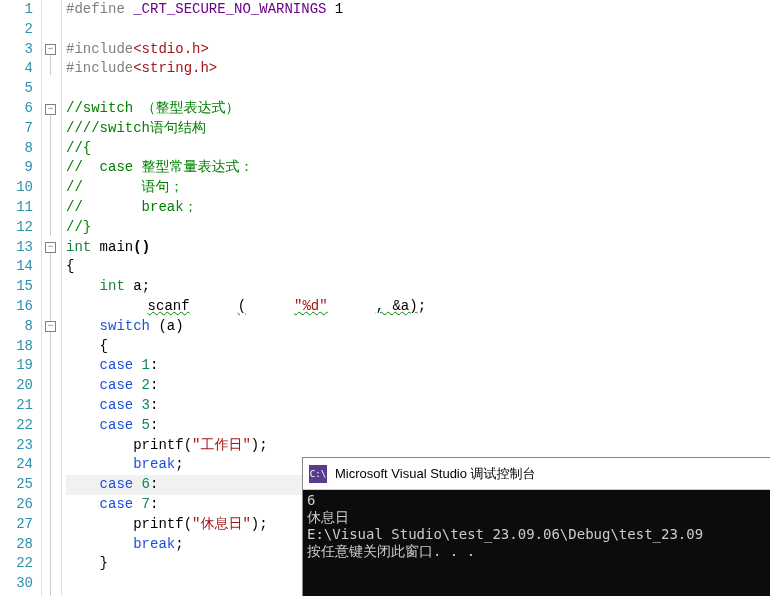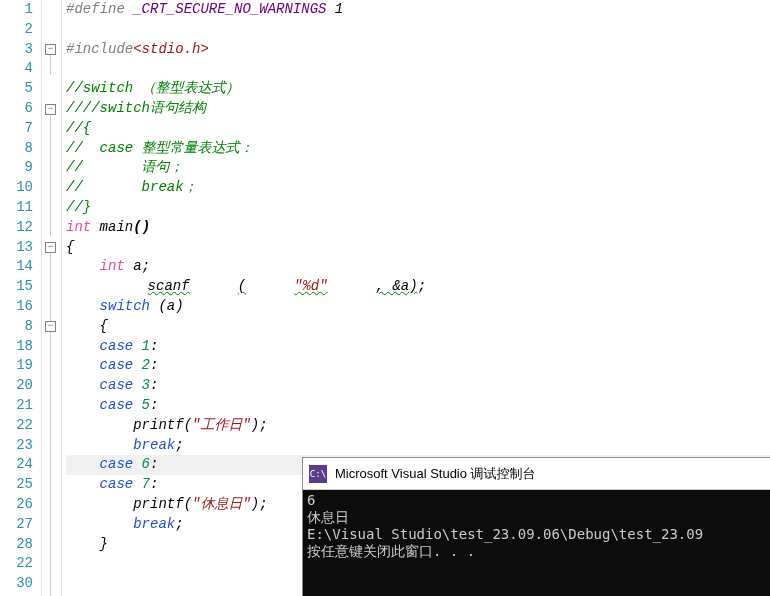--- a/index.html
+++ b/index.html
@@ -45,31 +45,30 @@
 }
 .fold-line {
   position: absolute;
   left: 8px;
   width: 1px;
   background: #ccc;
 }
 .code {
   flex: 1;
   padding-left: 4px;
-  font-style: italic;
 }
 .line { height: 19.8px; line-height: 19.8px; white-space: pre; }
 .line.hl { background: #f1f1f1; }
 .kw { color: #1d4ed8; }
 .pp { color: #808080; }
 .macro { color: #6f008a; }
 .str { color: #a31515; }
 .incpath { color: #a31515; }
 .cmt { color: #008000; }
-.type { color: #ec4899; }
+.type { color: #15803d; }
 .num { color: #098658; }
 .func { color: #000; }
 .wavy {
   text-decoration: underline wavy #008000;
   text-decoration-thickness: 1px;
   text-underline-offset: 1px;
   margin-left: 48px;
 }
 .bold-paren { font-weight: bold; }
 .console {
@@ -158,20 +157,21 @@
     <div class="fold-line" style="top:115px;height:121px"></div>
     <div class="fold" style="top:242px">−</div>
     <div class="fold-line" style="top:253px;height:343px"></div>
     <div class="fold" style="top:321px">−</div>
   </div>
 
   <div class="code">
     <div class="line"><span class="pp">#define </span><span class="macro">_CRT_SECURE_NO_WARNINGS</span><span> 1</span></div>
     <div class="line"></div>
     <div class="line"><span class="pp">#include</span><span class="incpath">&lt;stdio.h&gt;</span></div>
+    <div class="line"><span class="pp">#include</span><span class="incpath">&lt;string.h&gt;</span></div>
     <div class="line"></div>
     <div class="line"><span class="cmt">//switch （整型表达式）</span></div>
     <div class="line"><span class="cmt">////switch语句结构</span></div>
     <div class="line"><span class="cmt">//{</span></div>
     <div class="line"><span class="cmt">//  case 整型常量表达式：</span></div>
     <div class="line"><span class="cmt">//       语句；</span></div>
     <div class="line"><span class="cmt">//       break；</span></div>
     <div class="line"><span class="cmt">//}</span></div>
     <div class="line"><span class="type">int</span><span> main</span><span class="bold-paren">()</span></div>
     <div class="line"><span>{</span></div>

